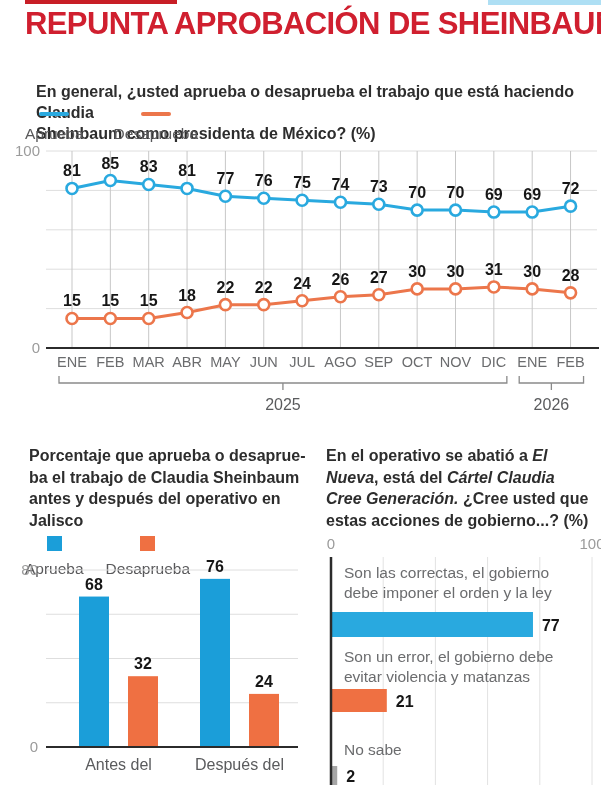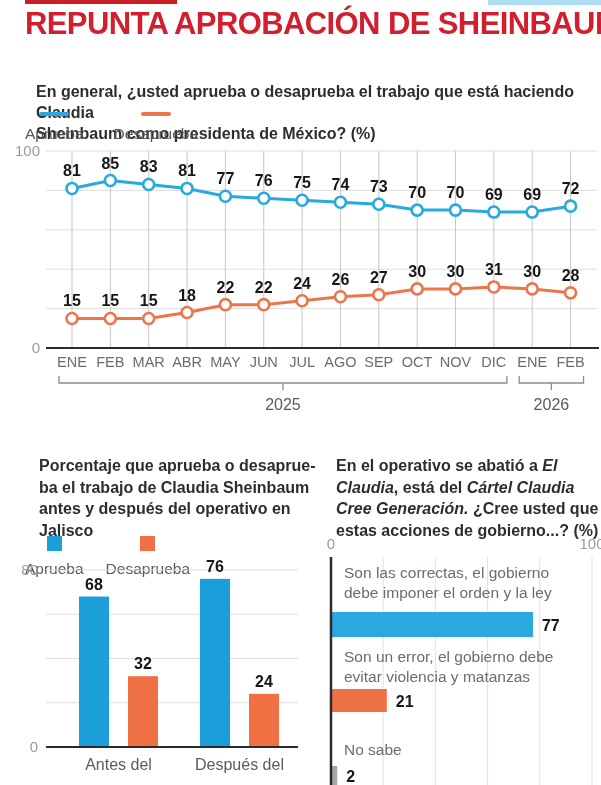--- a/index.html
+++ b/index.html
@@ -10,21 +10,21 @@
   .strip-blue{left:488px;width:113px;height:5px;background:#AEDFF4;}
   .title{position:absolute;left:25px;top:6px;margin:0;font-size:31px;font-weight:800;
          letter-spacing:-0.6px;color:#D01F2F;white-space:nowrap;}
   .subtitle{position:absolute;left:25px;top:70px;margin:11px;width:565px;font-size:16px;
             font-weight:600;line-height:21px;color:#2D2D2D;white-space:pre-line;}
   .legend{position:absolute;display:flex;align-items:center;}
   .legend-line{left:25px;top:112px;gap:30px;}
   .legend-item{display:flex;align-items:center;gap:9px;font-size:15.5px;color:#58585A;flex-direction:column;}
   .swatch-line{display:inline-block;width:30px;height:3.5px;border-radius:2px;}
   .swatch-sq{display:inline-block;width:15px;height:15px;}
-  .panel-title{position:absolute;top:441px;margin:14px;font-size:16px;font-weight:600;
+  .panel-title{position:absolute;top:441px;margin:4px;font-size:16px;font-weight:600;
                line-height:21.5px;color:#2D2D2D;white-space:pre-line;}
   .panel-title.left{left:25px;width:292px;}
   .panel-title.right{left:322px;width:272px;}
   .panel-title.right .i{font-style:italic;}
   .legend-bars{left:25px;top:536px;gap:22px;}
   svg{position:absolute;display:block;}
   #trend-svg{left:0;top:140px;}
   #bars-svg{left:0;top:555px;}
   #hbars-svg{left:310px;top:535px;}
   svg text{font-family:"Liberation Sans",sans-serif;}
@@ -193,21 +193,21 @@
       <text x="215" y="16.849999999999994" text-anchor="middle" class="val-label">76</text>
       <rect x="128" y="121.2" width="30" height="70.8" fill="#EF7042"></rect>
       <text x="143" y="114.2" text-anchor="middle" class="val-label">32</text>
       <rect x="249" y="138.9" width="30" height="53.099999999999994" fill="#EF7042"></rect>
       <text x="264" y="131.9" text-anchor="middle" class="val-label">24</text>
       <line x1="46" y1="192" x2="298" y2="192" class="axis"></line>
       <text x="118.5" y="215" text-anchor="middle" class="cat-label">Antes del</text>
       <text x="239.5" y="215" text-anchor="middle" class="cat-label">Después del</text>
     </svg>
 
-  <p class="panel-title right" id="opinion-title"><span><span>En el operativo se abatió a </span><span class="i">El</span><br></span><span><span class="i">Claudia</span><span>, está del </span><span class="i">Cártel Claudia</span><br></span><span><span class="i">Cree Generación.</span><span> ¿Cree usted que</span><br></span><span><span>estas acciones de gobierno...? (%)</span><br></span></p>
+  <p class="panel-title right" id="opinion-title"><span><span>En el operativo se abatió a </span><span class="i">El</span><br></span><span><span class="i">Nueva</span><span>, está del </span><span class="i">Cártel Claudia</span><br></span><span><span class="i">Cree Generación.</span><span> ¿Cree usted que</span><br></span><span><span>estas acciones de gobierno...? (%)</span><br></span></p>
 
   <svg id="hbars-svg" width="291" height="250" viewBox="0 0 291 250">
       <line x1="73.19999999999999" y1="22" x2="73.19999999999999" y2="250" class="grid-v2"></line>
       <line x1="125.39999999999999" y1="22" x2="125.39999999999999" y2="250" class="grid-v2"></line>
       <line x1="177.6" y1="22" x2="177.6" y2="250" class="grid-v2"></line>
       <line x1="229.79999999999998" y1="22" x2="229.79999999999998" y2="250" class="grid-v2"></line>
       <line x1="282" y1="22" x2="282" y2="250" class="grid-v2"></line>
       <text x="21" y="14" text-anchor="middle" class="axis-num">0</text>
       <text x="282" y="14" text-anchor="middle" class="axis-num">100</text>
       <text x="34" y="43" text-anchor="start" class="hbar-label">Son las correctas, el gobierno</text>

